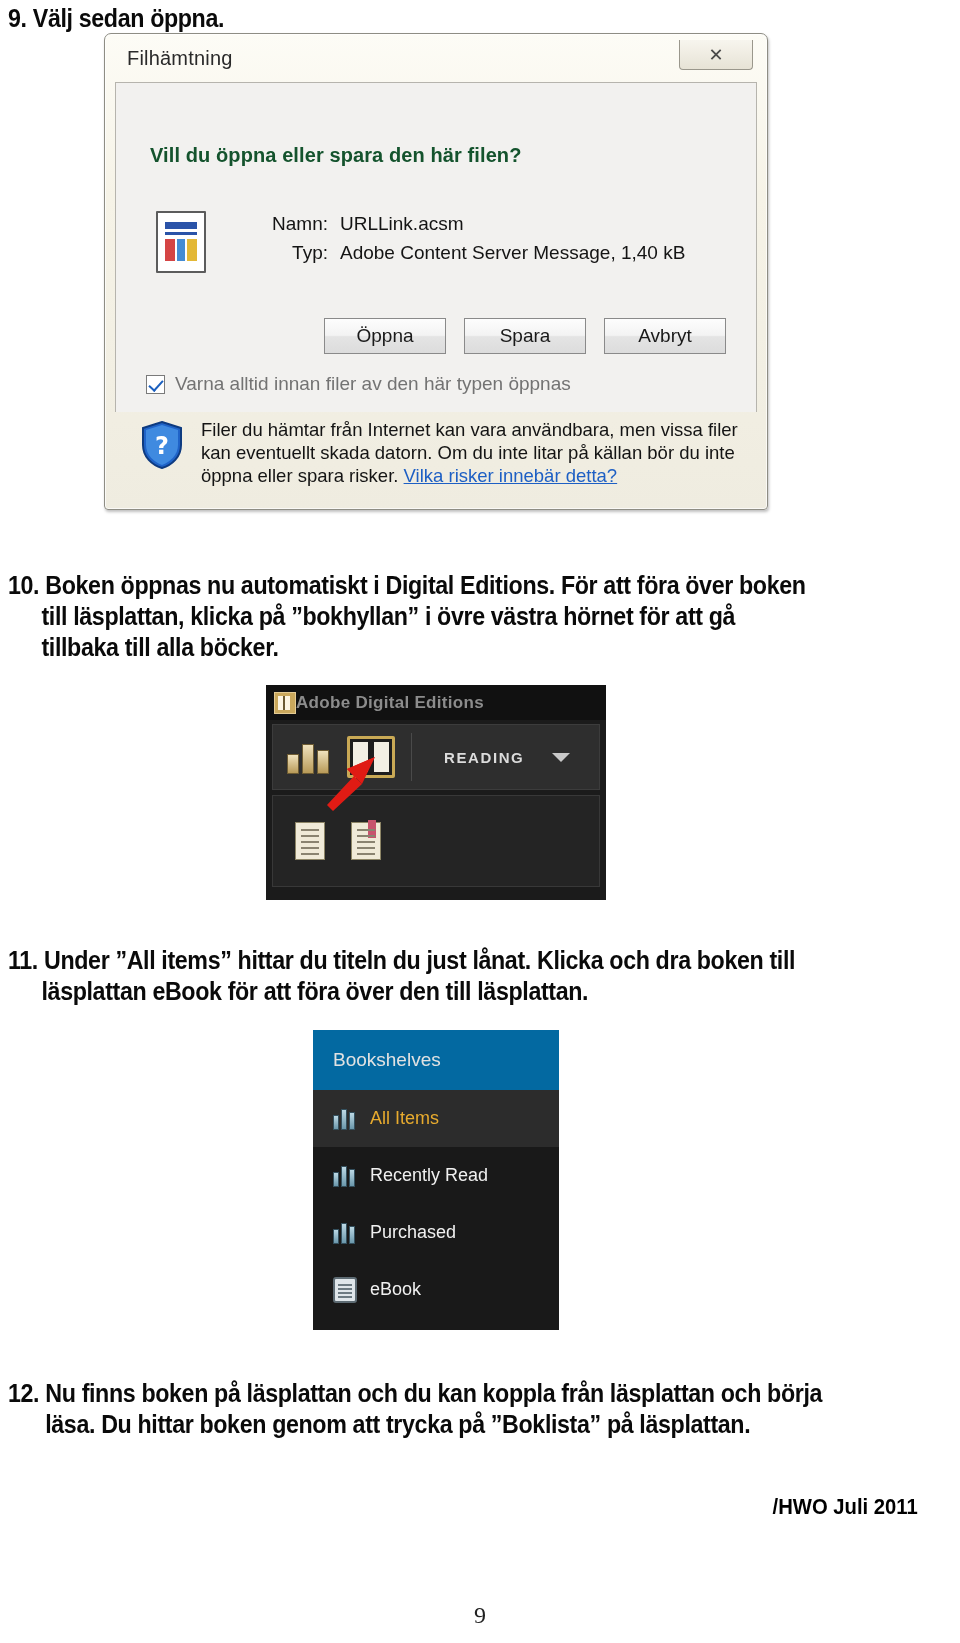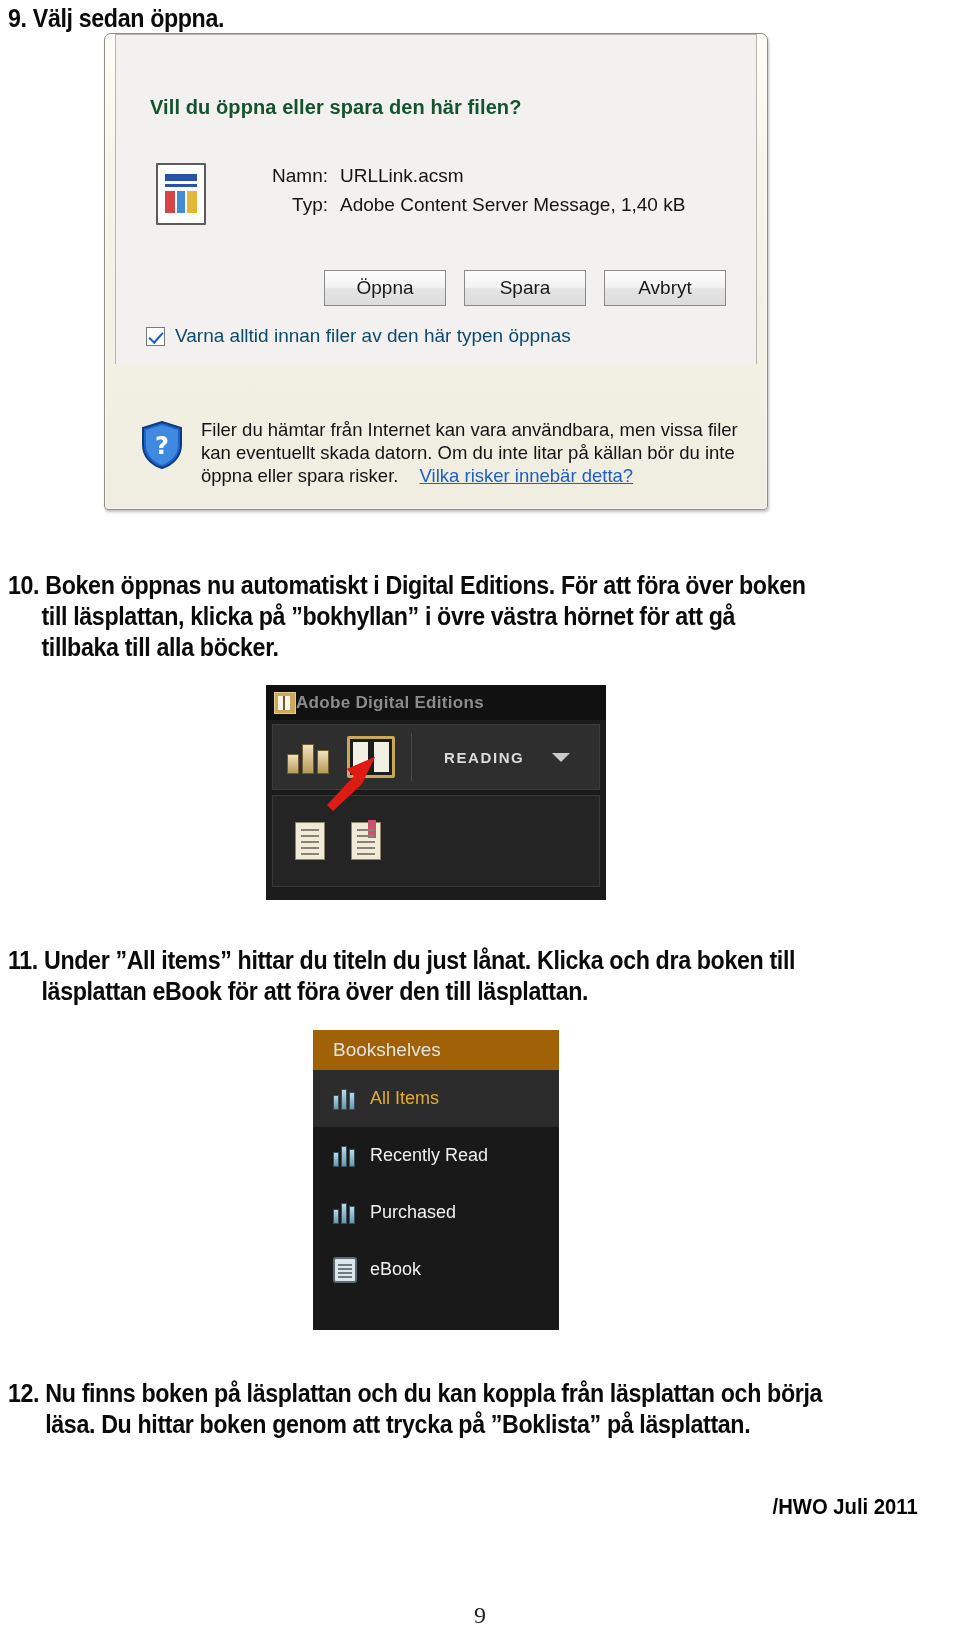--- a/index.html
+++ b/index.html
@@ -199,21 +199,21 @@
     color: #1a1a1a;
   }
   #filedl .chk-row {
     position: absolute;
     left: 30px;
     top: 290px;
     display: flex;
     align-items: center;
     gap: 10px;
     font-size: 19px;
-    color: #0c4a6e;
+    color: #737373;
   }
   #filedl .chk-box {
     width: 19px;
     height: 19px;
     background: #ffffff;
     border: 1px solid #7a7a7a;
     position: relative;
   }
   #filedl .chk-box::after {
     content: "";
@@ -239,21 +239,20 @@
     flex: none;
     margin-top: 3px;
   }
   #filedl .warn-text {
     font-size: 18.5px;
     line-height: 23px;
     color: #141414;
   }
   #filedl .warn-link {
     color: #1d5fc4;
-    margin-left: 16px;
   }
 
   
   #ade {
     position: absolute;
     left: 266px;
     top: 685px;
     width: 340px;
     height: 215px;
     background: #1b1b1b;
@@ -392,22 +391,22 @@
   #shelfpanel {
     position: absolute;
     left: 313px;
     top: 1030px;
     width: 246px;
     height: 300px;
     background: #191919;
     overflow: hidden;
   }
   #shelfpanel .sp-header {
-    height: 40px;
-    background: #a16207;
+    height: 60px;
+    background: #0369a1;
     display: flex;
     align-items: center;
     padding-left: 20px;
     color: #e2e2e2;
     font-size: 19px;
   }
   #shelfpanel .sp-item {
     height: 57px;
     display: flex;
     align-items: center;
@@ -456,20 +455,24 @@
 </head>
 <body>
 
 <div class="step" id="step9">
   <span class="step-num">9.</span>
   <span class="step-body">Välj sedan öppna.</span>
 </div>
 
 <div id="filedl">
 
+  <div class="titlebar">
+    <span class="title-text">Filhämtning</span>
+    <div class="close-btn">✕</div>
+  </div>
 
   <div class="body-pane">
 
     <div class="q-line">Vill du öppna eller spara den här filen?</div>
 
     <div class="file-icon"></div>
 
     <div class="rows">
       <div class="r">
         <span class="lbl">Namn:</span>

